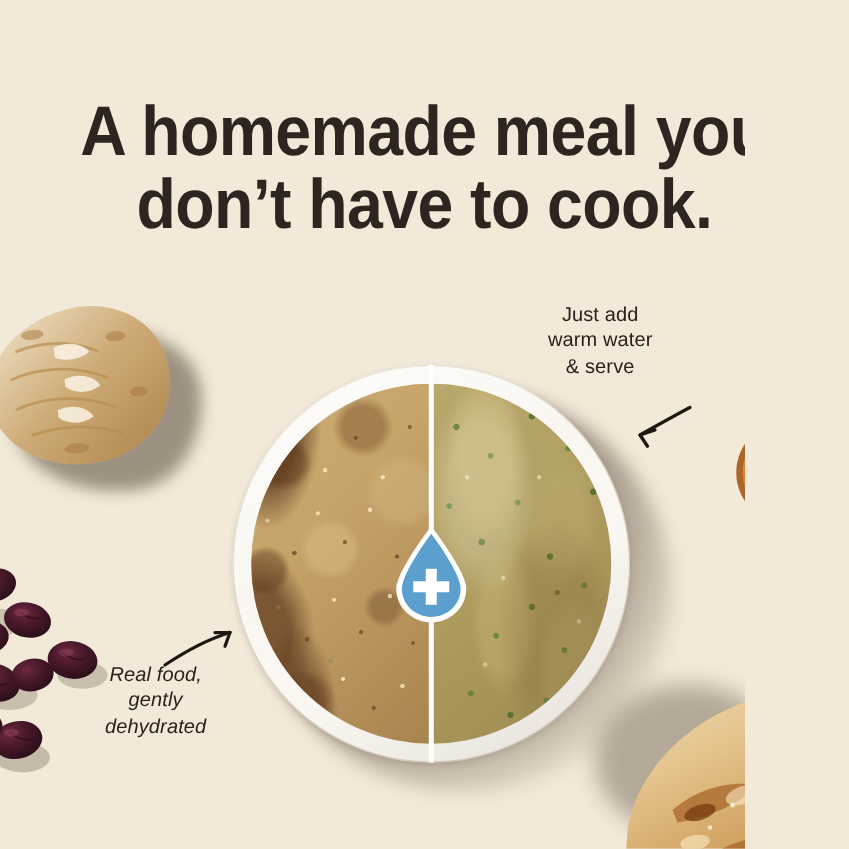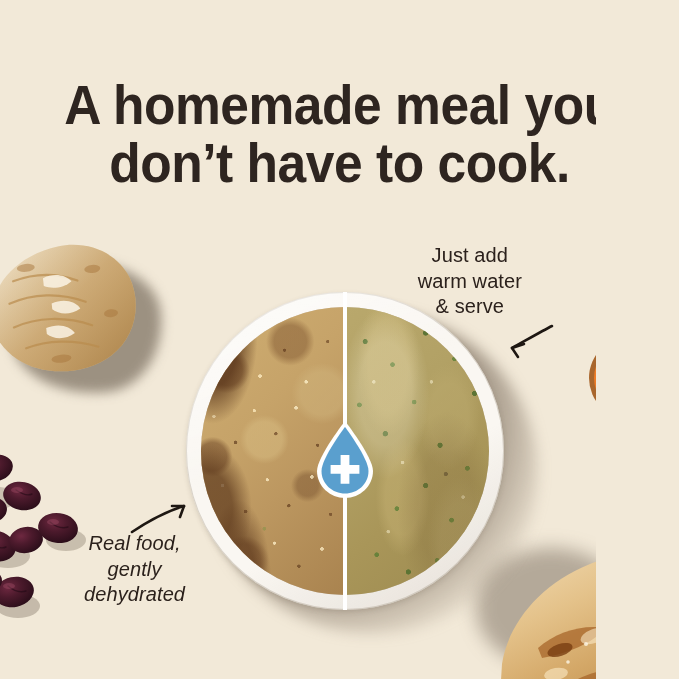--- a/index.html
+++ b/index.html
@@ -21,21 +21,21 @@
     color:#2E2520;
     transform:scaleX(0.92);
     transform-origin:50% 50%;
     white-space:pre-line;
   }
 
   
   .note{
     position:absolute;
     font-family:"Liberation Sans",sans-serif;
-    font-size:20px;line-height:1.28;
+    font-size:16px;line-height:1.28;
     color:#2B211C;
     white-space:pre-line;
     letter-spacing:0.1px;
   }
   #note-right{right:74px;top:243px;text-align:center;}
   #note-left{left:84px;top:531px;text-align:center;font-style:italic;}
 
   .arrow{position:absolute;overflow:visible;}
   #arrow-right{left:494px;top:322px;width:62px;height:40px;}
   #arrow-left{left:130px;top:498px;width:66px;height:40px;}

